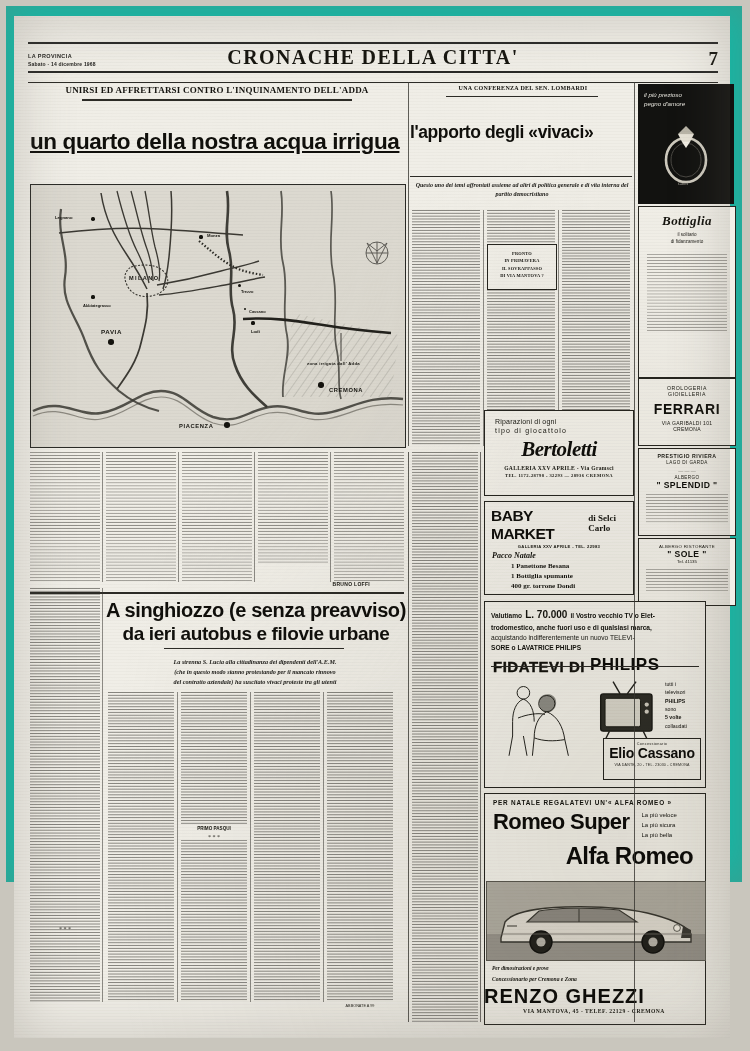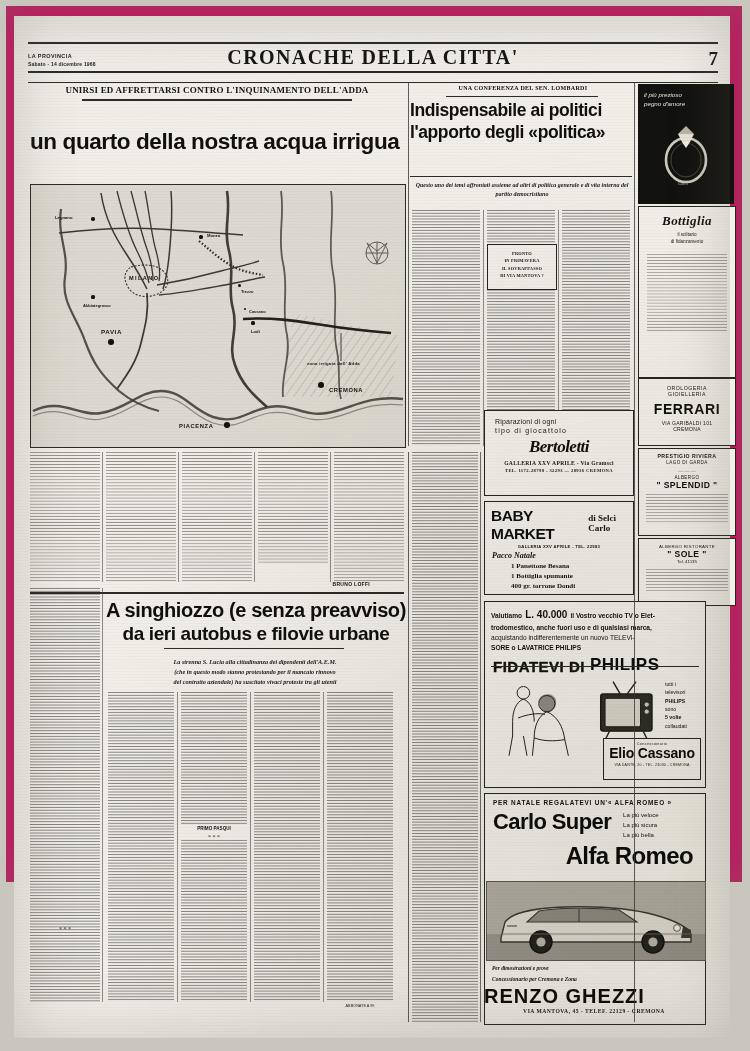--- a/index.html
+++ b/index.html
@@ -3,21 +3,21 @@
 <meta charset="utf-8">
 <style>
   html,body{margin:0;padding:0;}
   body{
     width:750px;height:1051px;overflow:hidden;
     background:#c9c6bd;
     font-family:"Liberation Serif", serif;
   }
   .page{
     position:absolute;left:6px;top:6px;width:736px;height:876px;
-    background:#be185d;
+    background:#14b8a6;
     box-shadow:inset 0 0 40px rgba(120,115,105,.35);
   }
   .paper{
     position:absolute;left:8px;top:10px;width:716px;height:1022px;
     background:#f0eee7;
     filter:none;
   }
   
   .grain{
     position:absolute;inset:0;pointer-events:none;
@@ -128,21 +128,21 @@
       <div class="mast-page">7</div>
     </div>
     <div class="rule-bot"></div>
   </div>
 
   <div class="hrule" style="left:14px;top:66px;width:690px;height:1px;"></div>
 
   <div class="kicker" style="position:absolute;left:16px;top:69px;width:374px;font-size:9px;font-weight:700;">UNIRSI ED AFFRETTARSI CONTRO L'INQUINAMENTO DELL'ADDA</div>
   <div class="hrule" style="left:68px;top:83px;width:270px;height:1.5px;"></div>
 
-  <div class="hl" style="position:absolute;left:16px;top:115px;width:378px;font-size:22.5px;">un quarto della nostra acqua irrigua</div>
+  <div class="hl" style="position:absolute;left:16px;top:115px;width:378px;font-size:22.5px;text-decoration:underline;">un quarto della nostra acqua irrigua</div>
 
   <div class="mapbox">
     <svg class="mapcanvas" viewBox="0 0 374 262" preserveAspectRatio="none">
       <defs>
         <pattern id="hatch" width="7" height="7" patternUnits="userSpaceOnUse" patternTransform="rotate(35)">
           <line x1="0" y1="0" x2="0" y2="7" stroke="#55524a" stroke-width="0.8" opacity="0.55"></line>
         </pattern>
       </defs>
       <rect x="0" y="0" width="374" height="262" fill="#dcd9d0"></rect>
 
@@ -218,22 +218,21 @@
 
     <div class="citydot" style="left:193.2px;top:237.2px;width:5.6px;height:5.6px;"></div>
     <div class="maplabel" style="left:148px;top:238px;font-size:5.8px;letter-spacing:.6px;">PIACENZA</div>
 
     <div class="maplabel" style="left:276px;top:176px;font-size:4.2px;font-weight:700;letter-spacing:.3px;">zona irrigata dall' Adda</div>
   </div>
 
   <div class="kicker" style="position:absolute;left:398px;top:69px;width:222px;font-size:6px;letter-spacing:.3px;">UNA CONFERENZA DEL SEN. LOMBARDI</div>
   <div class="hrule" style="left:432px;top:80px;width:152px;height:1px;"></div>
 
-  <div class="hl" style="position:absolute;left:396px;top:86px;width:228px;font-size:17.5px;">Indispensabile ai politici</div>
-  <div class="hl" style="position:absolute;left:396px;top:108px;width:228px;font-size:17.5px;">l'apporto degli «politica»</div>
+  <div class="hl" style="position:absolute;left:396px;top:108px;width:228px;font-size:17.5px;">l'apporto degli «vivaci»</div>
   <div class="hrule" style="left:396px;top:160px;width:222px;height:1px;"></div>
   <div class="subhead" style="position:absolute;left:398px;top:165px;width:220px;">Questo uno dei temi affrontati assieme ad altri di politica generale e di vita interna del partito democristiano</div>
 
   <div class="bodylines dense col" style="left:398px;top:194px;width:68px;height:236px;"></div>
   <div class="bodylines dense col" style="left:473px;top:194px;width:68px;height:236px;"></div>
   <div class="bodylines dense col" style="left:548px;top:194px;width:68px;height:236px;"></div>
   <div class="vrule" style="left:469px;top:194px;height:236px;"></div>
   <div class="vrule" style="left:544px;top:194px;height:236px;"></div>
 
   <div class="adbox thin" style="left:473px;top:228px;width:68px;height:44px;background:#f0eee7;">
@@ -319,21 +318,21 @@
   <div style="position:absolute;left:16px;top:910px;width:70px;text-align:center;font-size:6px;color:#2a2822;background:#f0eee7;">* * *</div>
   <div style="position:absolute;left:313px;top:988px;width:66px;text-align:center;font-family:'Liberation Sans',sans-serif;font-size:3.8px;color:#25241e;">ABBONATE A 99</div>
 
   <div class="bodylines dense col" style="left:16px;top:436px;width:70px;height:0px;"></div>
   <div class="bodylines dense col" style="left:16px;top:572px;width:70px;height:414px;"></div>
   <div class="vrule" style="left:88px;top:572px;height:414px;"></div>
 
   <div class="adbox" style="left:470px;top:394px;width:148px;height:84px;">
     <div style="margin:7px 0 0 10px;font-family:'Liberation Sans',sans-serif;font-size:7px;color:#17160f;letter-spacing:.2px;">Riparazioni di ogni</div>
     <div style="margin:2px 0 0 10px;font-family:'Liberation Sans',sans-serif;font-size:7px;color:#17160f;letter-spacing:1.2px;">tipo di giocattolo</div>
-    <div class="center" style="margin-top:3px;font-family:'Liberation Serif',serif;font-style:italic;font-weight:700;font-size:17px;color:#0f0e0a;letter-spacing:-.5px;">Bertoletti</div>
+    <div class="center" style="margin-top:3px;font-family:'Liberation Serif',serif;font-style:italic;font-weight:700;font-size:21px;color:#0f0e0a;letter-spacing:-.5px;">Bertoletti</div>
     <div class="center" style="margin-top:3px;font-family:'Liberation Serif',serif;font-weight:700;font-size:5.6px;color:#17160f;letter-spacing:.3px;">GALLERIA XXV APRILE - Via Gramsci</div>
     <div class="center" style="margin-top:2px;font-family:'Liberation Serif',serif;font-weight:700;font-size:4.6px;color:#17160f;letter-spacing:.4px;">TEL. 1172-28798 - 32293 — 28936 CREMONA</div>
   </div>
 
   <div class="adbox" style="left:470px;top:485px;width:148px;height:92px;">
     <div style="display:flex;align-items:baseline;padding:5px 0 0 6px;">
       <div style="font-family:'Liberation Sans',sans-serif;font-weight:700;font-size:15.5px;color:#0f0e0a;letter-spacing:-.5px;">BABY MARKET</div>
       <div style="font-family:'Liberation Serif',serif;font-weight:700;font-size:9px;color:#15140e;margin-left:4px;">di Selci Carlo</div>
     </div>
     <div class="center" style="font-family:'Liberation Sans',sans-serif;font-weight:700;font-size:4.2px;color:#17160f;letter-spacing:.3px;margin-top:1px;">GALLERIA XXV APRILE - TEL. 22983</div>
@@ -344,21 +343,21 @@
     <div style="display:flex;align-items:baseline;margin:2px 0 0 6px;">
 
       <div style="font-family:'Liberation Sans',sans-serif;font-weight:700;font-size:9px;color:#0f0e0a;margin-left:3px;">1.200</div>
     </div>
   </div>
 
   <div class="adbox" style="left:470px;top:585px;width:220px;height:185px;">
     <div style="padding:5px 6px 0 6px;font-family:'Liberation Sans',sans-serif;font-size:6.6px;color:#14130d;line-height:1.55;">
       <div style="display:flex;align-items:baseline;flex-wrap:nowrap;">
         <span style="font-weight:700;">Valutiamo</span>
-        <span style="font-weight:700;font-size:10px;margin:0 3px;">L. 40.000</span>
+        <span style="font-weight:700;font-size:10px;margin:0 3px;">L. 70.000</span>
         <span style="font-weight:700;">il Vostro vecchio TV o Elet-</span>
       </div>
       <div><span style="font-weight:700;">trodomestico, anche fuori uso e di qualsiasi marca,</span></div>
       <div><span>acquistando indifferentemente un nuovo TELEVI-</span></div>
       <div><span style="font-weight:700;">SORE o LAVATRICE PHILIPS</span></div>
     </div>
     <div style="display:flex;align-items:flex-end;padding:2px 0 0 8px;">
       <div style="font-family:'Liberation Sans',sans-serif;font-weight:700;font-size:15px;color:#14130d;letter-spacing:.5px;
                   -webkit-text-stroke:0.4px #14130d;">FIDATEVI DI</div>
       <div style="font-family:'Liberation Sans',sans-serif;font-weight:700;font-size:17px;color:#0d0c08;margin-left:5px;letter-spacing:.5px;">PHILIPS</div>
@@ -402,21 +401,21 @@
     <div style="position:absolute;left:118px;top:136px;width:96px;height:40px;border:1px solid #26251f;background:#f2f0e9;">
       <div class="center" style="font-family:'Liberation Sans',sans-serif;font-size:3.8px;color:#2a2922;margin-top:3px;letter-spacing:.3px;">Concessionario</div>
       <div class="center" style="font-family:'Liberation Sans',sans-serif;font-weight:700;font-size:14px;color:#0f0e0a;letter-spacing:-.2px;line-height:1.1;">Elio Cassano</div>
       <div class="center" style="font-family:'Liberation Sans',sans-serif;font-size:3.6px;color:#2a2922;margin-top:2px;letter-spacing:.2px;">VIA DANTE, 20 - TEL. 23030 - CREMONA</div>
     </div>
   </div>
 
   <div class="adbox" style="left:470px;top:777px;width:220px;height:230px;">
     <div style="padding:5px 0 0 8px;font-family:'Liberation Sans',sans-serif;font-weight:700;font-size:6.4px;color:#14130d;letter-spacing:.8px;">PER NATALE REGALATEVI UN'« ALFA ROMEO »</div>
     <div style="display:flex;align-items:flex-start;padding:3px 0 0 8px;">
-      <div style="font-family:'Liberation Sans',sans-serif;font-weight:700;font-size:22px;color:#0e0d09;letter-spacing:-.6px;">Carlo Super</div>
+      <div style="font-family:'Liberation Sans',sans-serif;font-weight:700;font-size:22px;color:#0e0d09;letter-spacing:-.6px;">Romeo Super</div>
       <div style="margin:2px 0 0 12px;font-family:'Liberation Sans',sans-serif;font-size:6px;line-height:1.65;color:#15140e;">
         <div>La più veloce</div>
         <div>La più sicura</div>
         <div>La più bella</div>
       </div>
     </div>
     <div style="text-align:right;padding:1px 12px 0 0;font-family:'Liberation Sans',sans-serif;font-weight:700;font-size:24px;color:#0e0d09;letter-spacing:-.6px;">Alfa Romeo</div>
   </div>
 
   <div class="carphoto">

